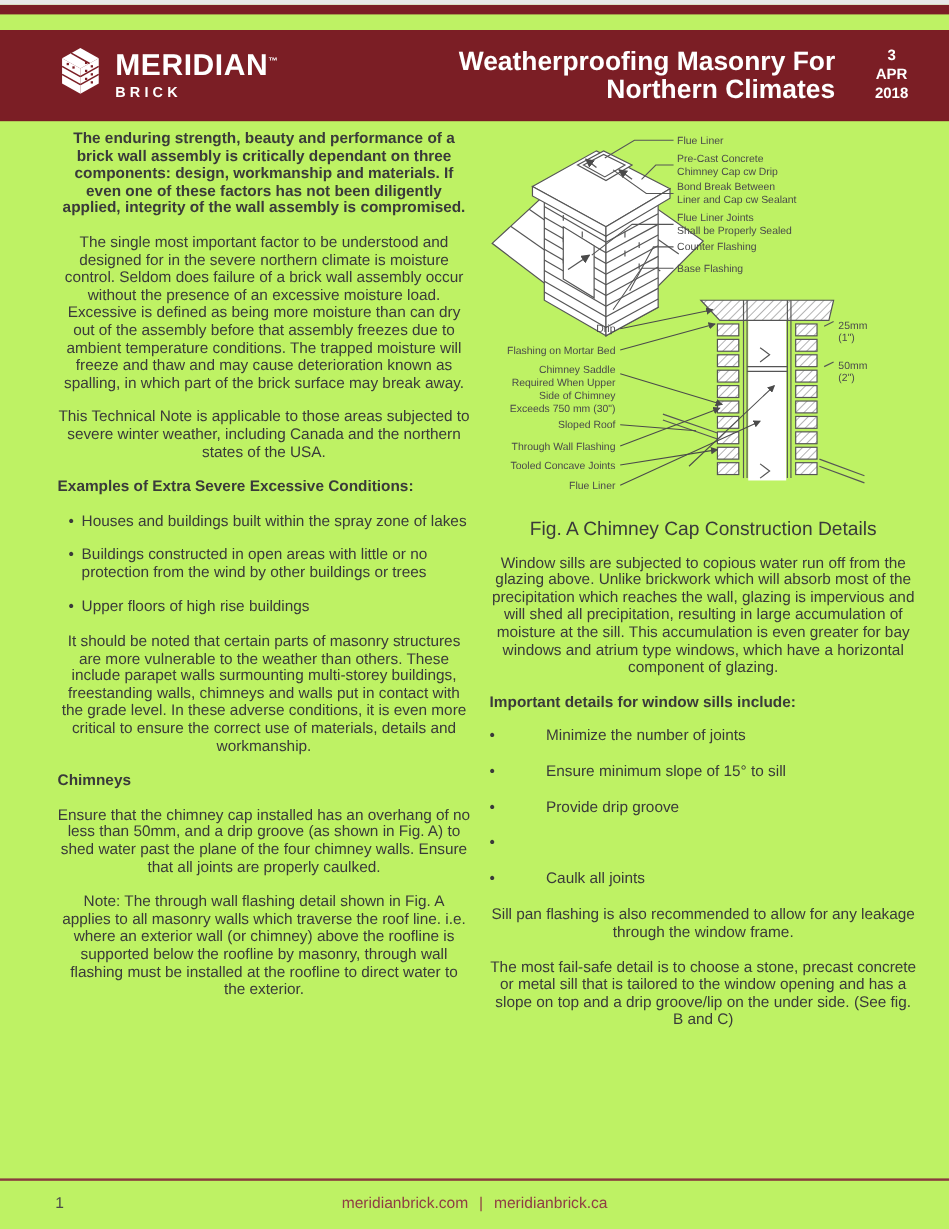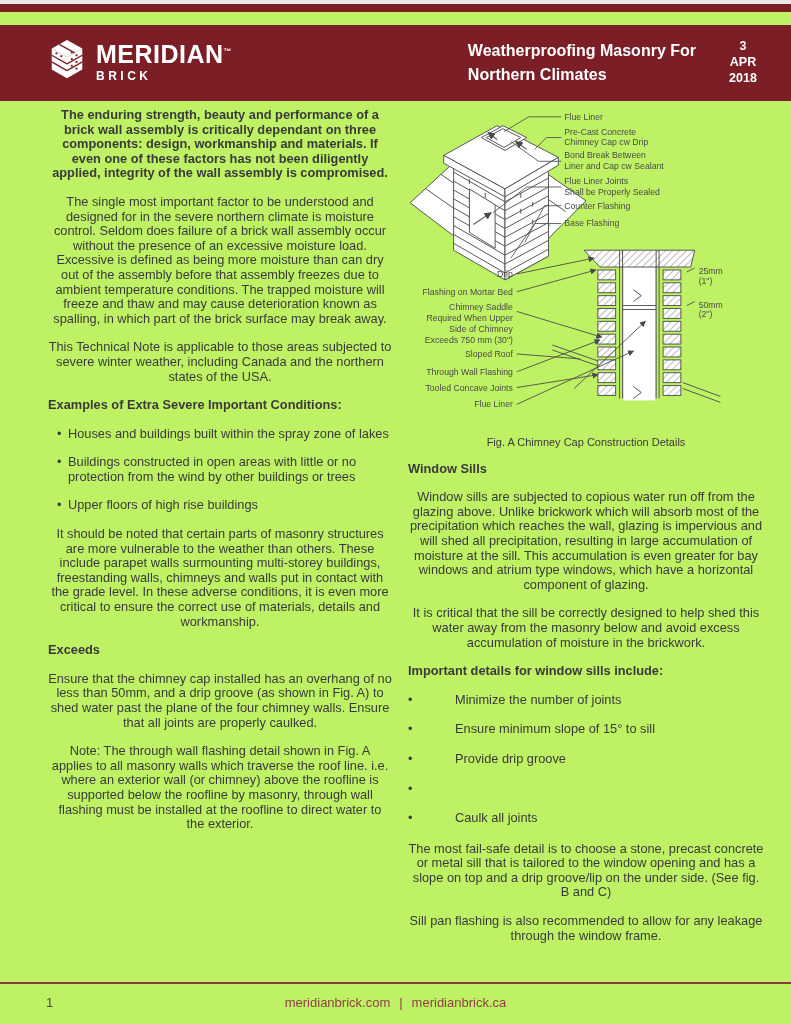--- a/index.html
+++ b/index.html
@@ -5,38 +5,38 @@
   html,body{margin:0;padding:0;background:#e8e8e8;}
   .page{position:relative;width:791px;height:1024px;background:#bef264;margin:4px auto;
         font-family:"Liberation Sans",sans-serif;color:#3a3a3a;overflow:hidden;}
   .top-strip{position:absolute;top:0;left:0;right:0;height:8px;background:#7b1e25;}
   .header-band{position:absolute;top:21px;left:0;right:0;height:76px;background:#7b1e25;color:#fff;}
   .logo{position:absolute;left:46px;top:12px;display:flex;align-items:center;}
   .logo-text{margin-left:8px;}
   .brand-main{font-size:25px;font-weight:bold;letter-spacing:.5px;line-height:25px;}
   .brand-tm{font-size:8px;vertical-align:super;font-weight:bold;}
   .brand-sub{font-size:12px;font-weight:bold;letter-spacing:3.5px;line-height:14px;margin-top:2px;}
-  .header-title{position:absolute;right:95px;top:14px;font-weight:bold;
-                font-size:16px;line-height:24px;}
+  .header-title{position:absolute;right:95px;top:14px;text-align:right;font-weight:bold;
+                font-size:22px;line-height:24px;}
   .header-date{position:absolute;right:24px;top:13px;width:48px;text-align:center;font-weight:bold;
                font-size:12.5px;line-height:16px;}
   .col-left{position:absolute;left:48px;top:104px;width:344px;font-size:12.8px;line-height:14.6px;}
   .col-right{position:absolute;left:408px;top:98px;width:356px;font-size:12.8px;line-height:14.6px;}
   .para{margin:0 0 14px 0;text-align:center;}
   .para.bold{font-weight:bold;}
   .sec-heading{font-weight:bold;margin:0 0 14px 0;}
   .blist{margin:0 0 14px 0;}
   .blist-item{position:relative;padding-left:20px;margin-bottom:14px;}
   .blist-item .dot{position:absolute;left:9px;top:0;}
   .rlist{margin:4px 0 16px 0;}
   .rlist-item{display:flex;margin-bottom:15px;}
   .rlist-item .dot{width:47px;flex:none;}
   .figure{width:356px;}
   .figure svg{display:block;}
-  .fig-caption{text-align:center;margin:2px 0 12px 0;font-size:11px;}
+  .fig-caption{text-align:center;margin:2px 0 12px 0;font-size:16px;}
   svg text{font-family:"Liberation Sans",sans-serif;font-size:8.8px;fill:#4a4a4a;}
   .footer-line{position:absolute;top:978px;left:0;right:0;border-top:2px solid #8a3a3e;}
   .page-num{position:absolute;top:991px;left:46px;font-size:13px;color:#4a4a4a;}
   .footer-links{position:absolute;top:991px;left:0;right:0;text-align:center;
                 color:#8f3e44;font-size:13px;}
   .footer-links .sep{padding:0 9px;}
 </style>
 </head>
 <body>
 
@@ -76,37 +76,37 @@
       <div>3</div>
       <div>APR</div>
       <div>2018</div>
     </div>
   </div>
 
   <div class="col-left">
     <p class="para bold">The enduring strength, beauty and performance of a brick wall assembly is critically dependant on three components: design, workmanship and materials. If even one of these factors has not been diligently applied, integrity of the wall assembly is compromised.</p>
     <p class="para">The single most important factor to be understood and designed for in the severe northern climate is moisture control. Seldom does failure of a brick wall assembly occur without the presence of an excessive moisture load. Excessive is defined as being more moisture than can dry out of the assembly before that assembly freezes due to ambient temperature conditions. The trapped moisture will freeze and thaw and may cause deterioration known as spalling, in which part of the brick surface may break away.</p>
     <p class="para">This Technical Note is applicable to those areas subjected to severe winter weather, including Canada and the northern states of the USA.</p>
-    <div class="sec-heading">Examples of Extra Severe Important Conditions:</div>
+    <div class="sec-heading">Examples of Extra Severe Excessive Conditions:</div>
     <div class="blist">
       <div class="blist-item">
         <span class="dot">•</span>
         <span>Houses and buildings built within the spray zone of lakes</span>
       </div>
       <div class="blist-item">
         <span class="dot">•</span>
         <span>Buildings constructed in open areas with little or no protection from the wind by other buildings or trees</span>
       </div>
       <div class="blist-item">
         <span class="dot">•</span>
         <span>Upper floors of high rise buildings</span>
       </div>
     </div>
     <p class="para">It should be noted that certain parts of masonry structures are more vulnerable to the weather than others. These include parapet walls surmounting multi-storey buildings, freestanding walls, chimneys and walls put in contact with the grade level. In these adverse conditions, it is even more critical to ensure the correct use of materials, details and workmanship.</p>
-    <div class="sec-heading">Exceeds</div>
+    <div class="sec-heading">Chimneys</div>
     <p class="para">Ensure that the chimney cap installed has an overhang of no less than 50mm, and a drip groove (as shown in Fig. A) to shed water past the plane of the four chimney walls. Ensure that all joints are properly caulked.</p>
     <p class="para">Note: The through wall flashing detail shown in Fig. A applies to all masonry walls which traverse the roof line. i.e. where an exterior wall (or chimney) above the roofline is supported below the roofline by masonry, through wall flashing must be installed at the roofline to direct water to the exterior.</p>
   </div>
 
   <div class="col-right">
     <div class="figure">
       <svg width="356" height="331" viewBox="0 0 360 335">
         <defs>
           <pattern id="hatch" width="5" height="5" patternUnits="userSpaceOnUse" patternTransform="rotate(45)">
             <rect width="5" height="5" fill="#fff"></rect>
@@ -247,23 +247,21 @@
         <text x="106" y="292" text-anchor="end">Tooled Concave Joints</text>
         <text x="106" y="309" text-anchor="end">Flue Liner</text>
         <text x="294" y="174">25mm</text>
         <text x="294" y="184">(1")</text>
         <text x="294" y="208">50mm</text>
         <text x="294" y="218">(2")</text>
       </svg>
       <div class="fig-caption">Fig. A Chimney Cap Construction Details</div>
     </div>
 
-    <div class="sec-heading">Window Sills</div>
     <p class="para">Window sills are subjected to copious water run off from the glazing above. Unlike brickwork which will absorb most of the precipitation which reaches the wall, glazing is impervious and will shed all precipitation, resulting in large accumulation of moisture at the sill. This accumulation is even greater for bay windows and atrium type windows, which have a horizontal component of glazing.</p>
-    <p class="para">It is critical that the sill be correctly designed to help shed this water away from the masonry below and avoid excess accumulation of moisture in the brickwork.</p>
     <div class="sec-heading">Important details for window sills include:</div>
     <div class="rlist">
       <div class="rlist-item">
         <span class="dot">•</span>
         <span>Minimize the number of joints</span>
       </div>
       <div class="rlist-item">
         <span class="dot">•</span>
         <span>Ensure minimum slope of 15° to sill</span>
       </div>
@@ -272,22 +270,22 @@
         <span>Provide drip groove</span>
       </div>
       <div class="rlist-item">
         <span class="dot">•</span>
       </div>
       <div class="rlist-item">
         <span class="dot">•</span>
         <span>Caulk all joints</span>
       </div>
     </div>
+    <p class="para">Sill pan flashing is also recommended to allow for any leakage through the window frame.</p>
     <p class="para">The most fail-safe detail is to choose a stone, precast concrete or metal sill that is tailored to the window opening and has a slope on top and a drip groove/lip on the under side. (See fig. B and C)</p>
-    <p class="para">Sill pan flashing is also recommended to allow for any leakage through the window frame.</p>
   </div>
 
   <div class="footer-line"></div>
   <div class="page-num">1</div>
   <div class="footer-links">
     <span>meridianbrick.com</span><span class="sep">|</span><span>meridianbrick.ca</span>
   </div>
 </div>
 
 </body></html>

